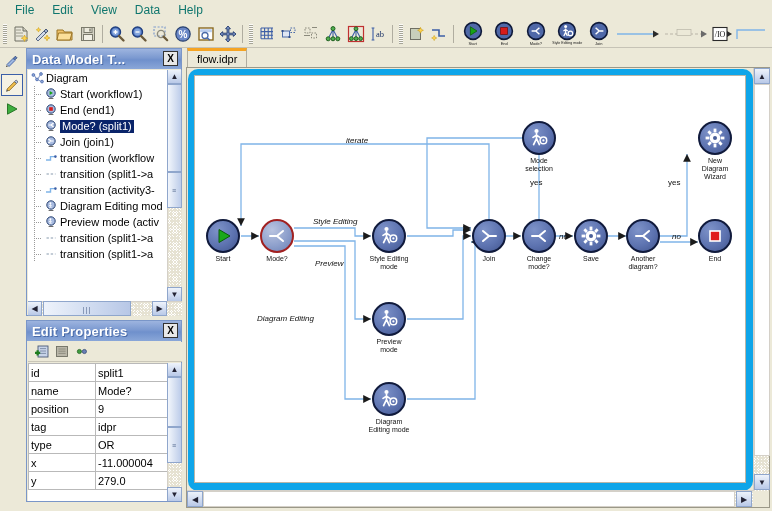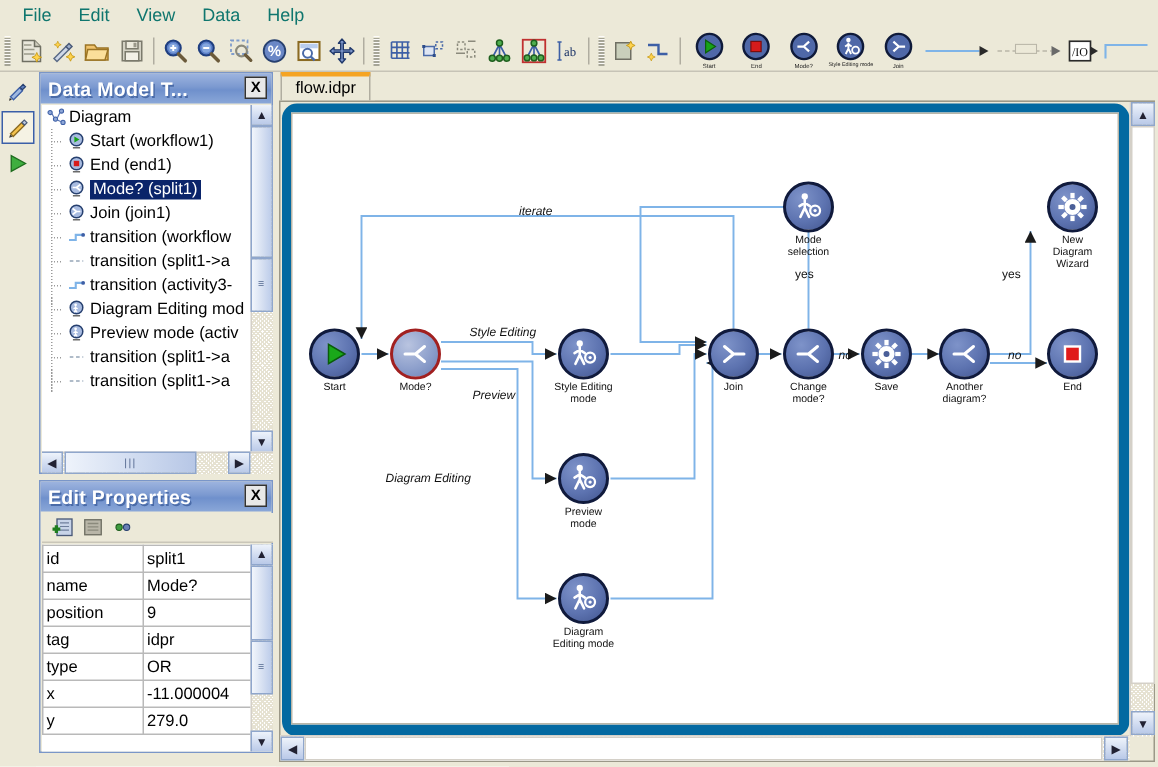--- a/index.html
+++ b/index.html
@@ -168,21 +168,21 @@
   .tabrest{
     position:absolute;left:66px;top:3px;right:2px;height:16px;
     border-bottom:1px solid #b0ada0;
   }
   .canvas-frame{
     position:absolute;left:2px;top:19px;width:584px;height:441px;
     background:#ece9d8;border:1px solid #9b9888;box-sizing:border-box;
   }
   .canvas-inner{
     position:absolute;left:1px;top:1px;width:565px;height:422px;
-    background:#0369a1;overflow:hidden;border-radius:10px;
+    background:#0ea5e9;overflow:hidden;border-radius:10px;
   }
   .canvas-pad{
     position:absolute;left:6px;top:6px;width:552px;height:408px;
     background:#fff;border:1px solid #b9b6a8;box-sizing:border-box;
   }
 
   
   .node{position:absolute;width:0;height:0;}
   .ncircle{
     position:absolute;left:-17px;top:-17px;width:34px;height:34px;

